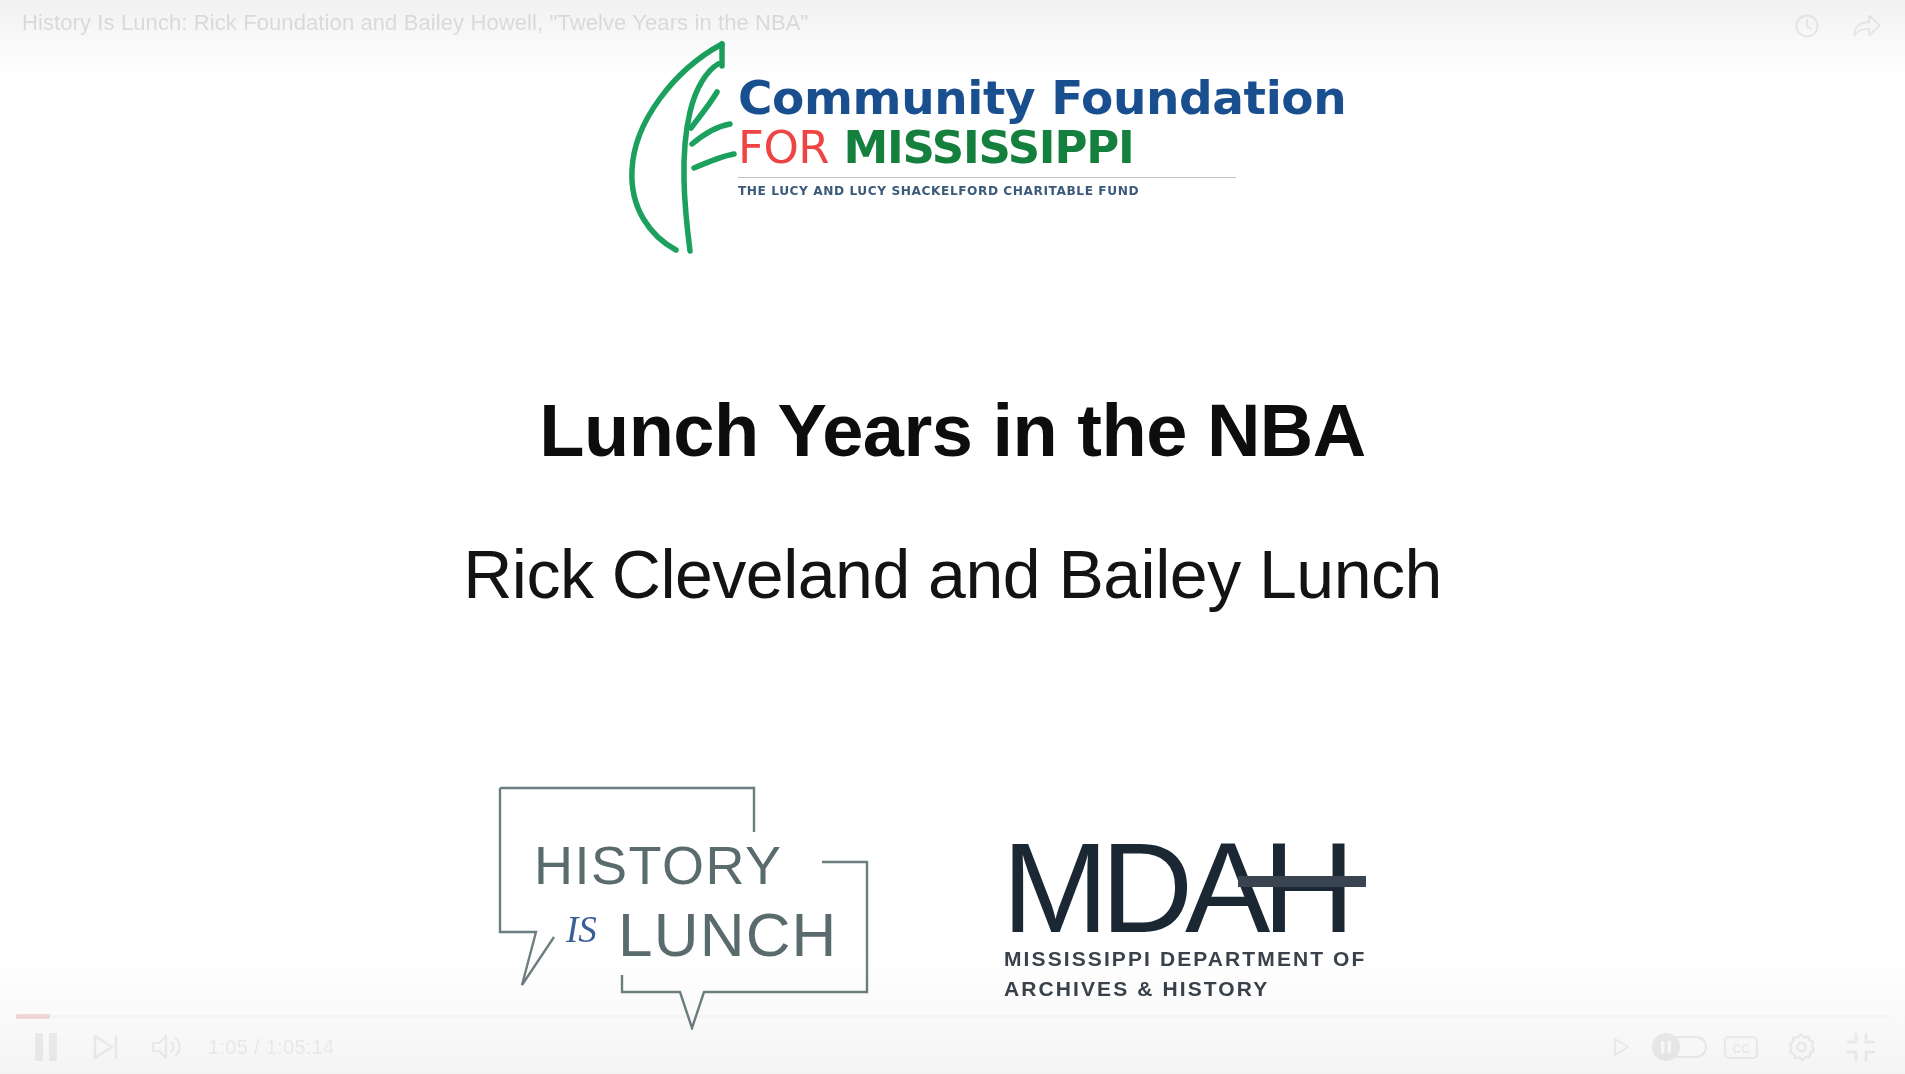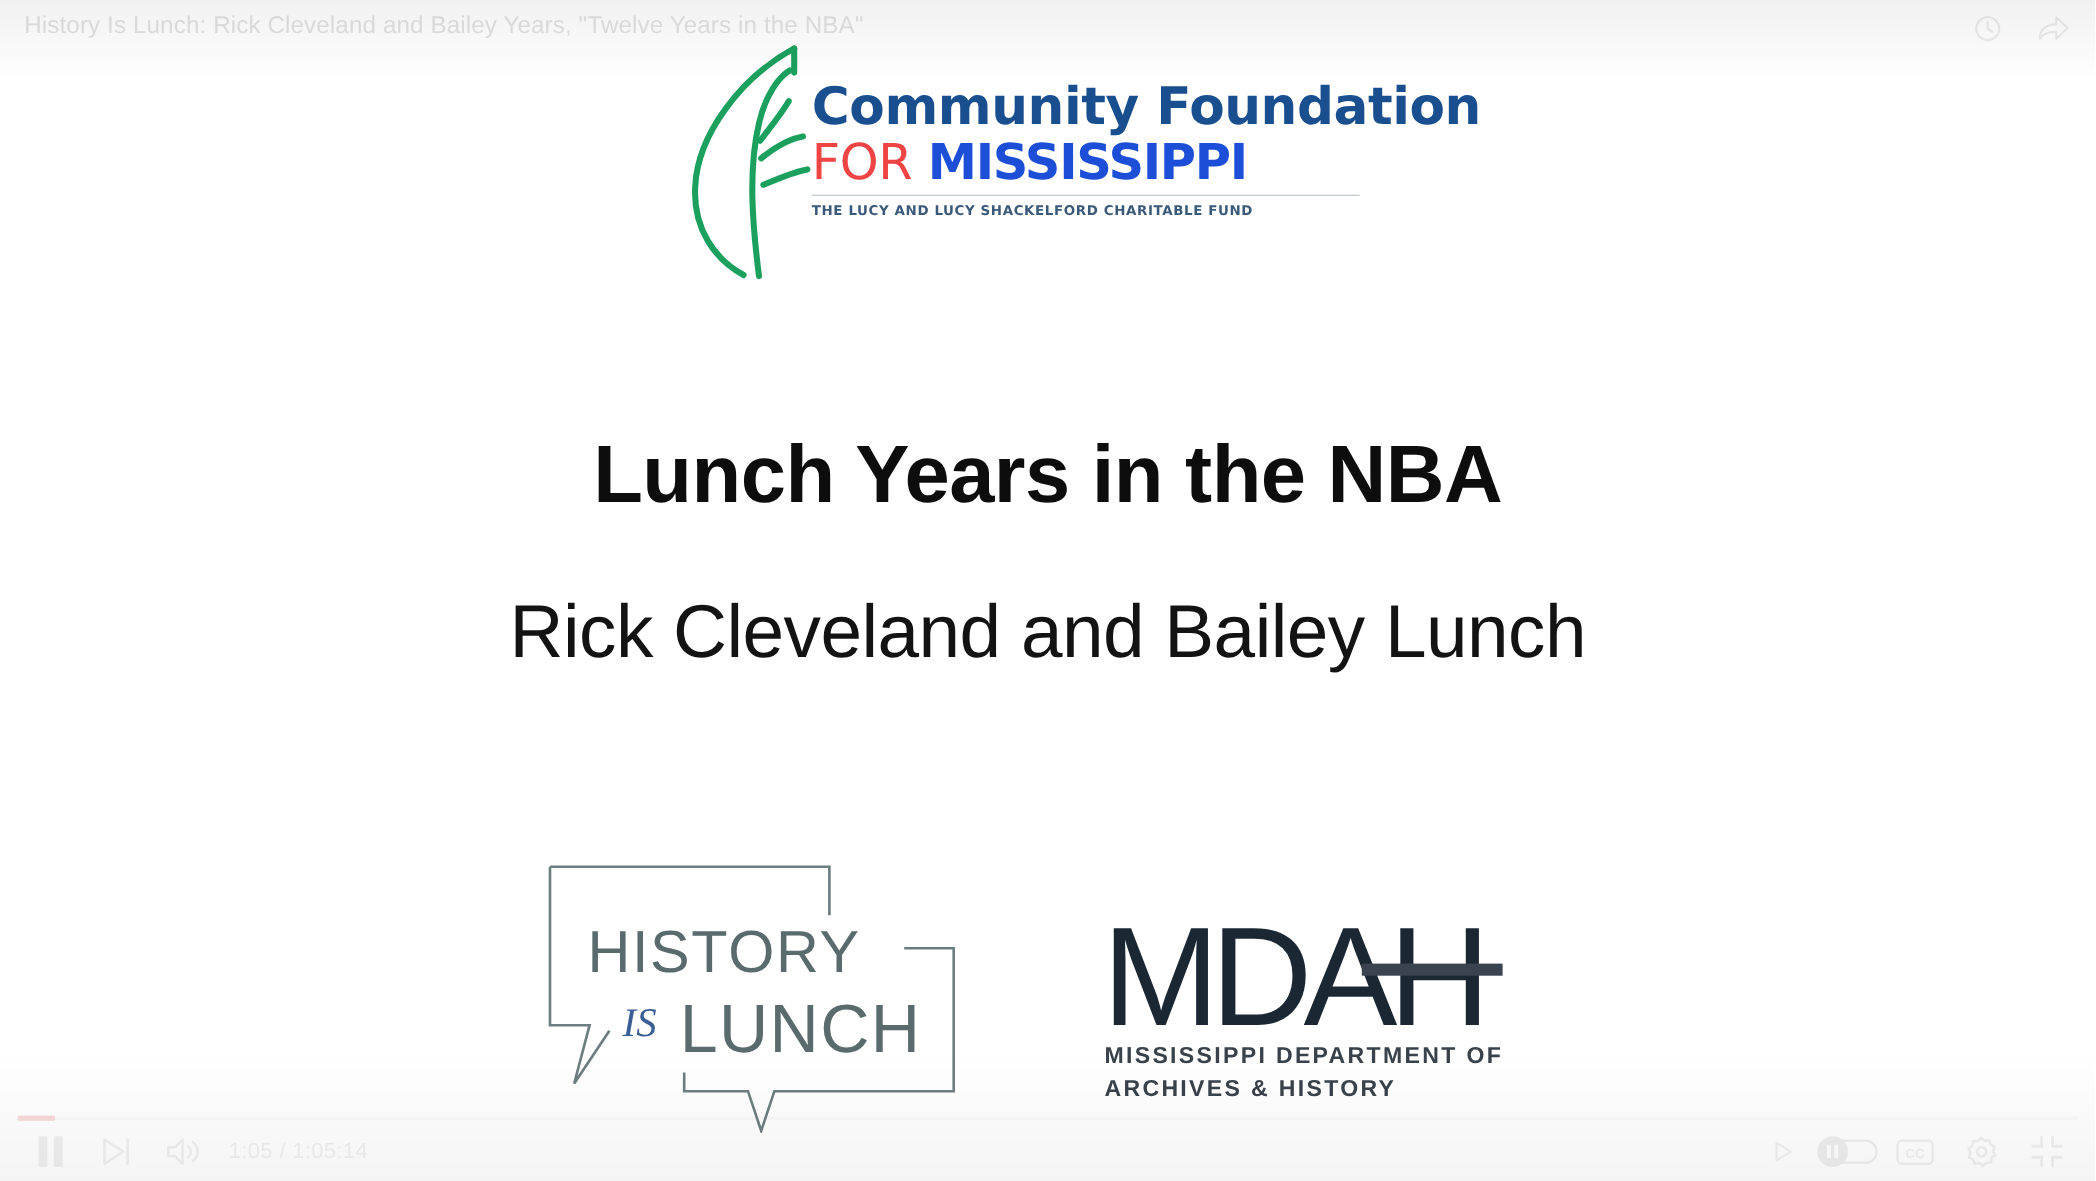--- a/index.html
+++ b/index.html
@@ -62,21 +62,21 @@
     line-height: 1.05;
     white-space: nowrap;
     margin-top: 2px;
   }
   .cfm-for {
     color: #ef4444;
     font-weight: 400;
     letter-spacing: -0.5px;
   }
   .cfm-ms {
-    color: #1d4ed8;
+    color: #15803d;
     font-weight: 700;
     letter-spacing: -1.2px;
   }
   .cfm-rule {
     margin-top: 6px;
     height: 1px;
     background: #b9c3c5;
     width: 498px;
   }
   .cfm-line3 {
@@ -293,21 +293,21 @@
 
     <svg class="mdah-logo" viewBox="0 0 420 200">
       <text x="2" y="122" font-family="Liberation Sans, sans-serif" font-size="128" fill="#1b2733" letter-spacing="-8">MDAH</text>
       <rect x="238" y="66" width="128" height="11" fill="#3a4450"></rect>
       <text x="4" y="156" font-family="Liberation Sans, sans-serif" font-size="21" font-weight="bold" fill="#39424b" letter-spacing="2.1">MISSISSIPPI DEPARTMENT OF</text>
       <text x="4" y="186" font-family="Liberation Sans, sans-serif" font-size="21" font-weight="bold" fill="#39424b" letter-spacing="2.1">ARCHIVES &amp; HISTORY</text>
     </svg>
   </div>
 
   <div class="top-bar"></div>
-  <div class="top-title">History Is Lunch: Rick Cleveland and Bailey Years, "Twelve Years in the NBA"</div>
+  <div class="top-title">History Is Lunch: Rick Foundation and Bailey Howell, "Twelve Years in the NBA"</div>
   <div class="top-icons">
     <div class="top-icon">
       <svg width="28" height="28" viewBox="0 0 24 24" fill="none" stroke="#6b6b6b" stroke-width="1.6">
         <circle cx="12" cy="12" r="9"></circle>
         <path d="M12 7 L12 12 L15.5 14.5" stroke-linecap="round"></path>
       </svg>
     </div>
     <div class="top-icon">
       <svg width="30" height="28" viewBox="0 0 26 24" fill="none" stroke="#6b6b6b" stroke-width="1.6" stroke-linejoin="round">
         <path d="M2 20 C2 12, 8 8.5, 15 8.5 L15 3 L24 11.5 L15 20 L15 14.5 C9 14.5, 4.5 16, 2 20 Z"></path>

